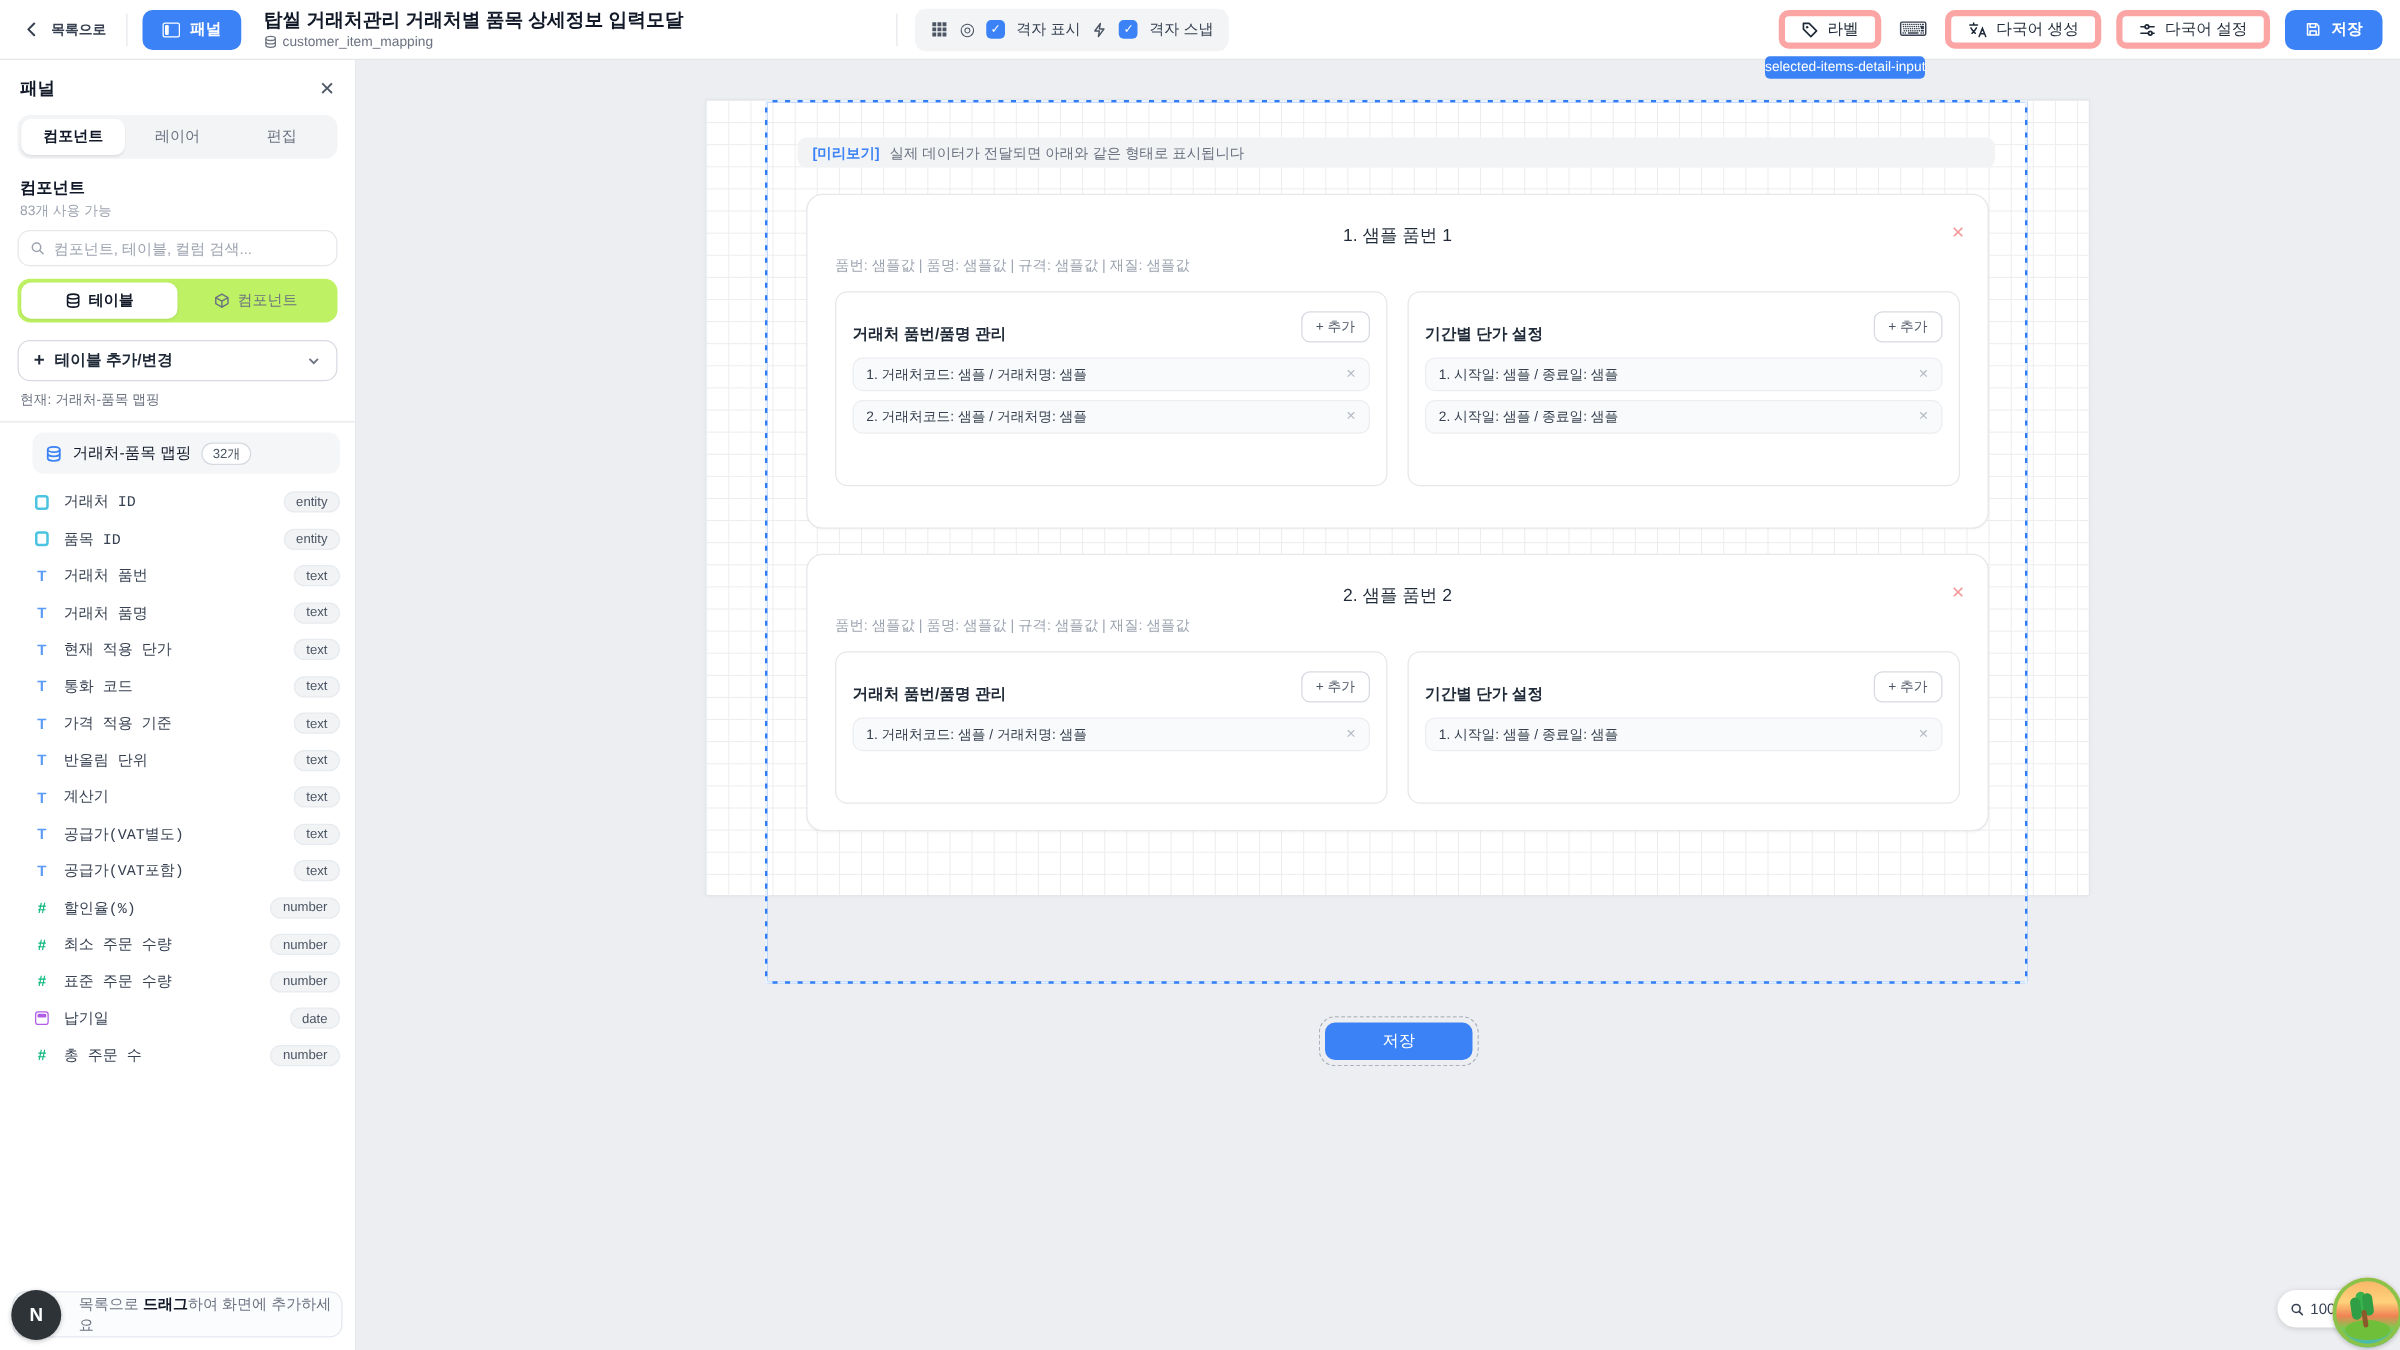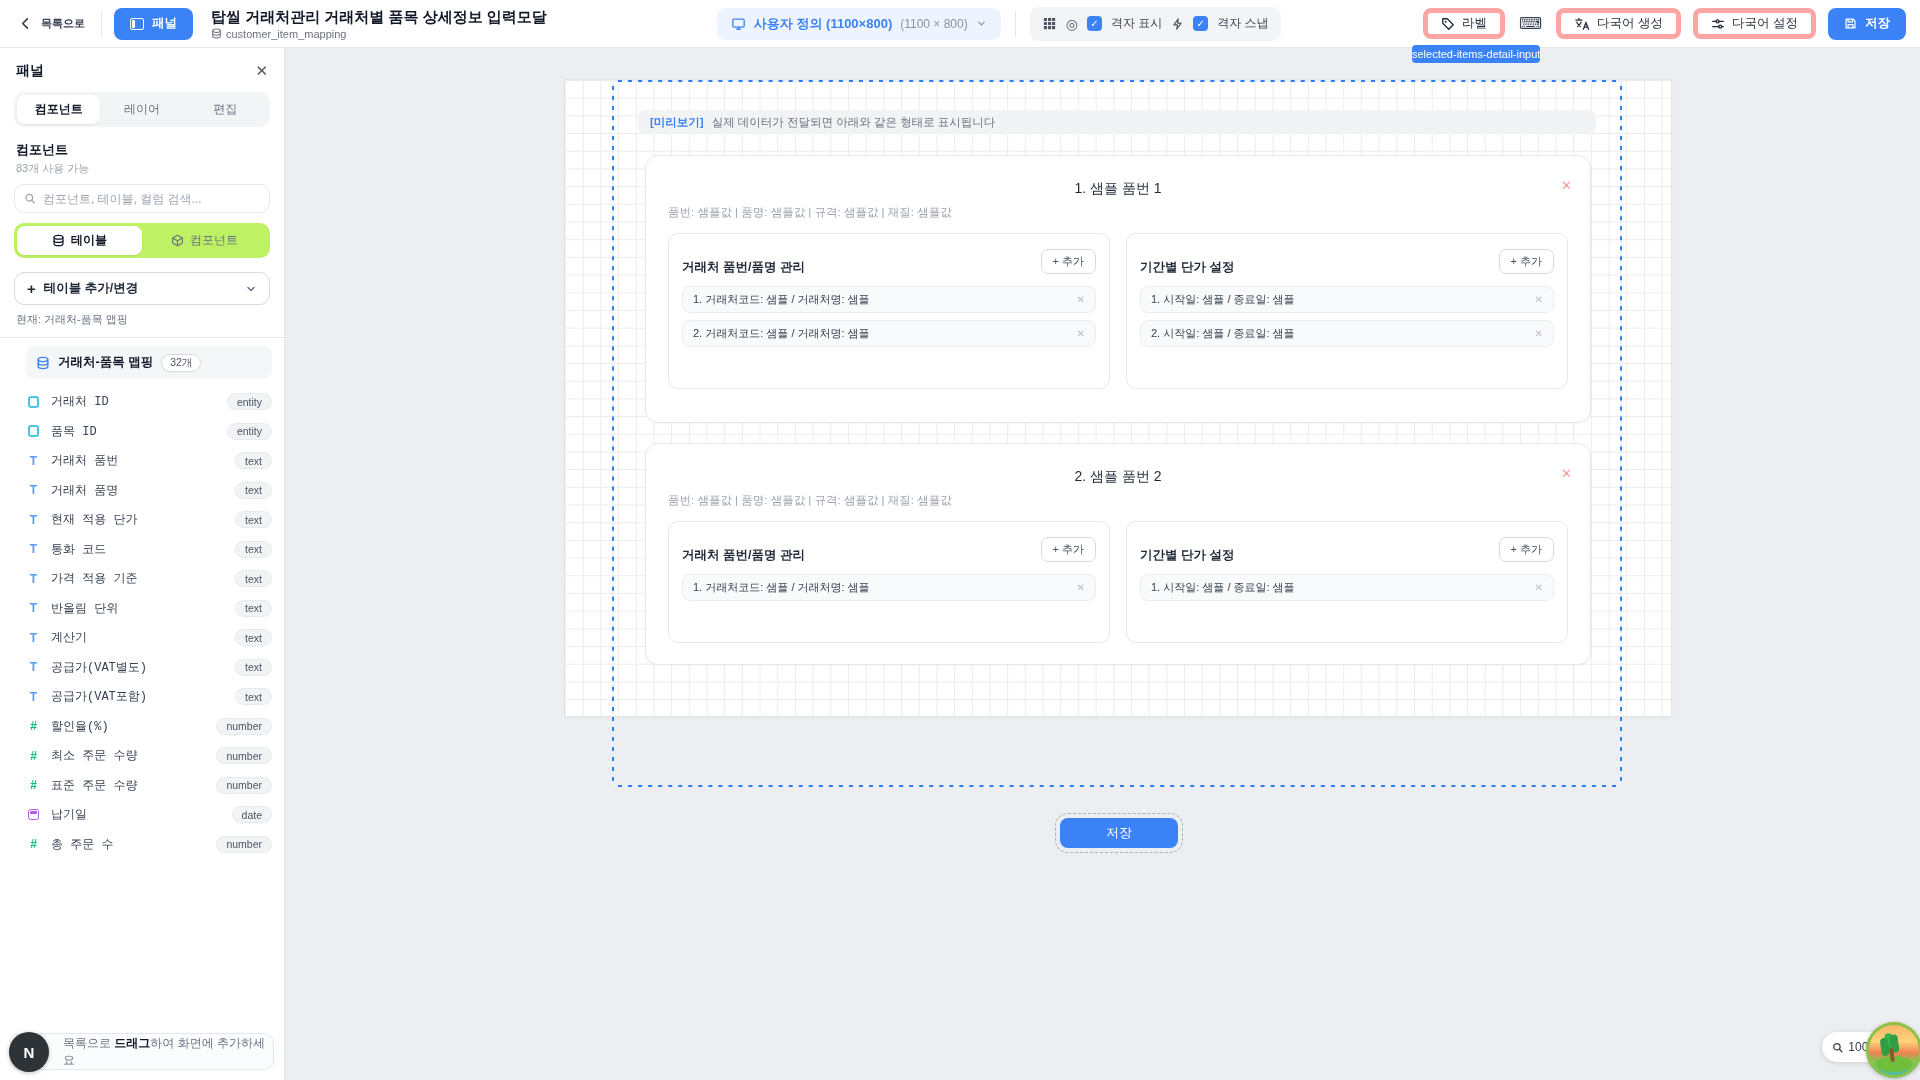--- a/index.html
+++ b/index.html
@@ -60,21 +60,21 @@
   .seg-item { flex:1; display:flex; align-items:center; justify-content:center; gap:6px; font-size:12px;
     color:var(--muted); padding:6px 0; border-radius:8px; cursor:pointer; }
   .seg-item.active { background:#fff; color:#111827; font-weight:bold; box-shadow:0 1px 2px rgba(0,0,0,.08); }
   .add-table-btn { display:flex; align-items:center; margin:14px 14px 0; border:1px solid #d6dae0; background:#fff;
     border-radius:10px; height:33px; padding:0 12px; font-size:12.5px; font-weight:bold; color:#1f2937; cursor:pointer; gap:8px; }
   .add-table-btn .chev { margin-left:auto; }
   .current-label { font-size:11px; color:var(--muted); margin:7px 16px 10px; }
   .sb-divider { height:1px; background:var(--border); margin:0 0 8px; }
   .table-head-row { display:flex; align-items:center; gap:8px; background:#f4f6f8; border-radius:9px;
     margin:0 12px 4px 26px; height:33px; padding:0 10px; cursor:pointer; }
-  .table-head-row .tname { font-size:12.5px; font-weight:bold; color:#111827; }
+  .table-head-row .tname { font-size:12.5px; font-weight:normal; color:#111827; }
   .count-badge { font-size:10.5px; color:#4b5563; background:#fff; border:1px solid #d6dae0; border-radius:999px; padding:1px 8px; }
   .field-list { flex:1; overflow:hidden; padding:4px 12px 0 26px; }
   .field-row { display:flex; align-items:center; height:29.5px; gap:10px; cursor:grab; }
   .flabel { font-size:12px; color:#374151;font-family:Liberation Mono, monospace; }
   .fbadge { margin-left:auto; font-size:10.5px; color:#4b5563; background:#f1f3f5; border:1px solid #e7eaee;
     border-radius:999px; padding:1.5px 9px; }
   .ficon { width:15px; display:flex; align-items:center; justify-content:center; font-weight:bold; }
   .ficon.text { color:#5b9bf8; font-size:12px; }
   .ficon.number { color:#10b981; font-size:12px; }
   .box-entity { width:11px; height:12px; border:2px solid #4cc3e0; border-radius:3px; display:inline-block; }
@@ -160,31 +160,20 @@
             <ellipse cx="8" cy="4" rx="5.5" ry="2.4"></ellipse>
             <path d="M2.5 4v8c0 1.3 2.5 2.4 5.5 2.4s5.5-1.1 5.5-2.4V4"></path>
             <path d="M2.5 8c0 1.3 2.5 2.4 5.5 2.4S13.5 9.3 13.5 8"></path>
           </svg>
         <span>customer_item_mapping</span>
       </div>
     </div>
   </div>
 
   <div class="tb-center">
-    <div class="viewport-pill">
-      <svg class="ic" width="15" height="14" viewBox="0 0 16 16" fill="none" stroke="#3b82f6" stroke-width="1.5" stroke-linecap="round">
-          <rect x="1.5" y="2.5" width="13" height="9" rx="1.5"></rect>
-          <path d="M6 14h4M8 11.5V14"></path>
-        </svg>
-      <span class="vlabel">사용자 정의 (1100×800)</span>
-      <span class="vsize">(1100 × 800)</span>
-      <svg class="ic" width="11" height="11" viewBox="0 0 16 16" fill="none" stroke="#8a93a3" stroke-width="2" stroke-linecap="round">
-          <path d="M4 6l4 4 4-4"></path>
-        </svg>
-    </div>
     <div class="vdiv"></div>
     <div class="grid-group">
       <svg class="ic" width="15" height="15" viewBox="0 0 16 16" fill="#4b5563">
           <path d="M2 2h3.3v3.3H2zM6.4 2h3.3v3.3H6.4zM10.7 2H14v3.3h-3.3zM2 6.4h3.3v3.3H2zM6.4 6.4h3.3v3.3H6.4zM10.7 6.4H14v3.3h-3.3zM2 10.7h3.3V14H2zM6.4 10.7h3.3V14H6.4zM10.7 10.7H14V14h-3.3z"></path>
         </svg>
       <span class="eye-glyph">◎</span>
       <span class="cbx">✓</span>
       <span class="glabel">격자 표시</span>
       <svg class="ic" width="13" height="14" viewBox="0 0 16 16" fill="none" stroke="#4b5563" stroke-width="1.4" stroke-linejoin="round">
           <path d="M9 1.5 3.5 9H8l-1 5.5L12.5 7H8z"></path>

